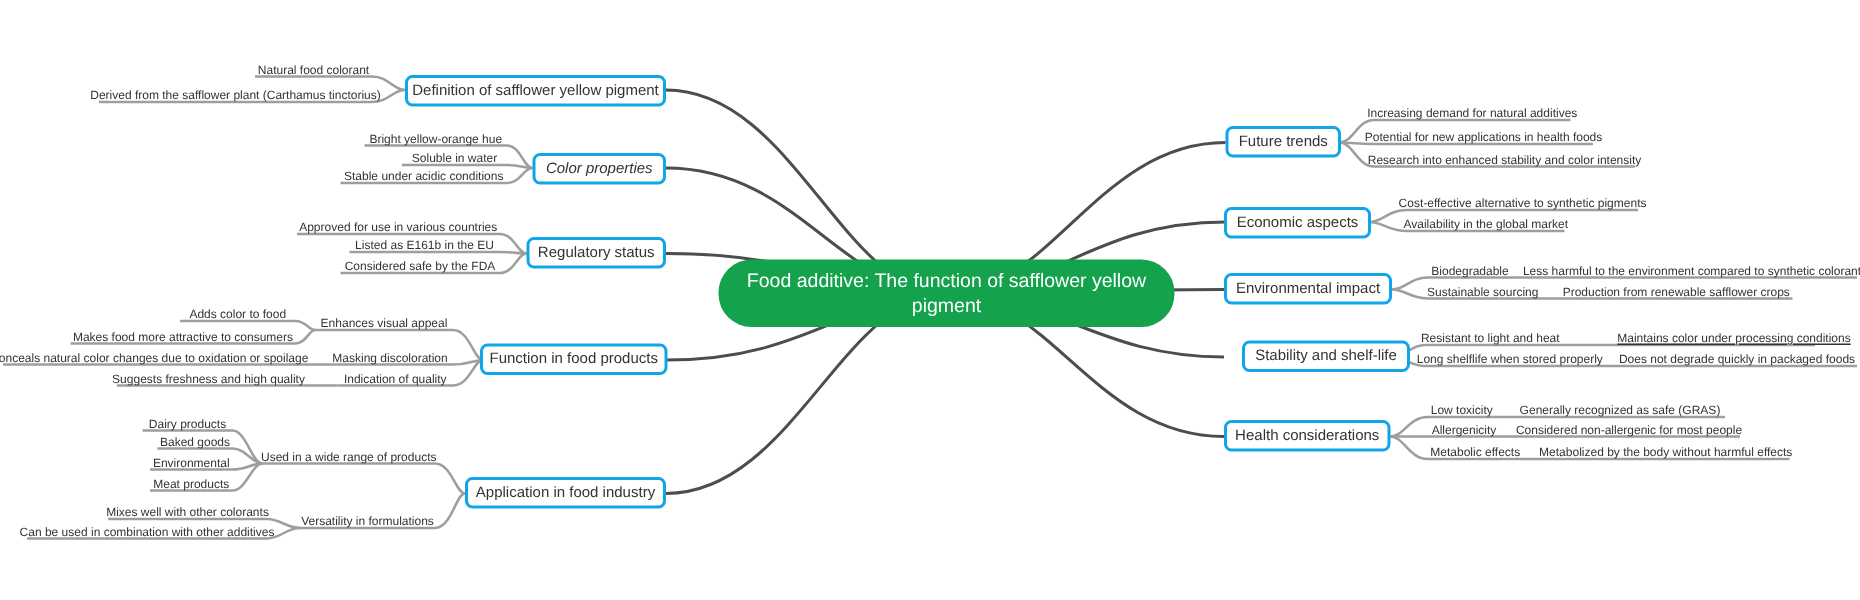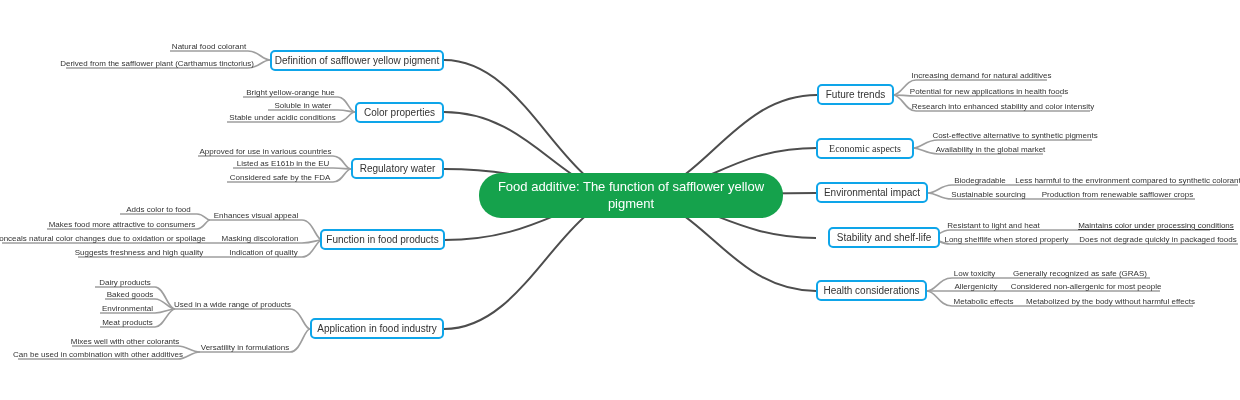--- a/index.html
+++ b/index.html
@@ -80,27 +80,27 @@
     <path class="sub" d="M928,238 C937,238 940,230 950,230 L1210,230"></path>
     <path class="sub" d="M928,238 C937,238 940,244 950,244 L1238,244"></path>
     <path class="sub" d="M927,291 C936,291 939,278 952,278 L1150,278"></path>
     <path class="sub" d="M927,291 L952,291 L1160,291"></path>
     <path class="sub" d="M927,291 C936,291 939,306 952,306 L1193,306"></path>
   </svg>
 
   <div class="center-node">Food additive: The function of safflower yellow pigment</div>
 
   <div class="topic" style="left:270px;top:50px;width:174px;">Definition of safflower yellow pigment</div>
-  <div class="topic" style="left:355px;top:102px;width:89px;">Color properties</div>
-  <div class="topic" style="left:351px;top:158px;width:93px;">Regulatory water</div>
+  <div class="topic" style="left:355px;top:102px;width:89px;font-style:italic;">Color properties</div>
+  <div class="topic" style="left:351px;top:158px;width:93px;">Regulatory status</div>
   <div class="topic" style="left:310px;top:318px;width:134px;">Application in food industry</div>
   <div class="topic" style="left:320px;top:229px;width:125px;">Function in food products</div>
 
   <div class="topic" style="left:817px;top:84px;width:77px;">Future trends</div>
-  <div class="topic" style="left:816px;top:138px;width:98px;font-family:Liberation Serif, serif;">Economic aspects</div>
+  <div class="topic" style="left:816px;top:138px;width:98px;">Economic aspects</div>
   <div class="topic" style="left:816px;top:182px;width:112px;">Environmental impact</div>
   <div class="topic" style="left:816px;top:227px;width:112px;margin-left:12px;">Stability and shelf-life</div>
   <div class="topic" style="left:816px;top:280px;width:111px;">Health considerations</div>
 
   <div class="leaf" style="left:170px;top:41px;width:78px;">Natural food colorant</div>
   <div class="leaf" style="left:66px;top:58px;width:182px;">Derived from the safflower plant (Carthamus tinctorius)</div>
 
   <div class="leaf" style="left:243px;top:87px;width:95px;">Bright yellow-orange hue</div>
   <div class="leaf" style="left:268px;top:100px;width:70px;">Soluble in water</div>
   <div class="leaf" style="left:227px;top:112px;width:111px;">Stable under acidic conditions</div>

